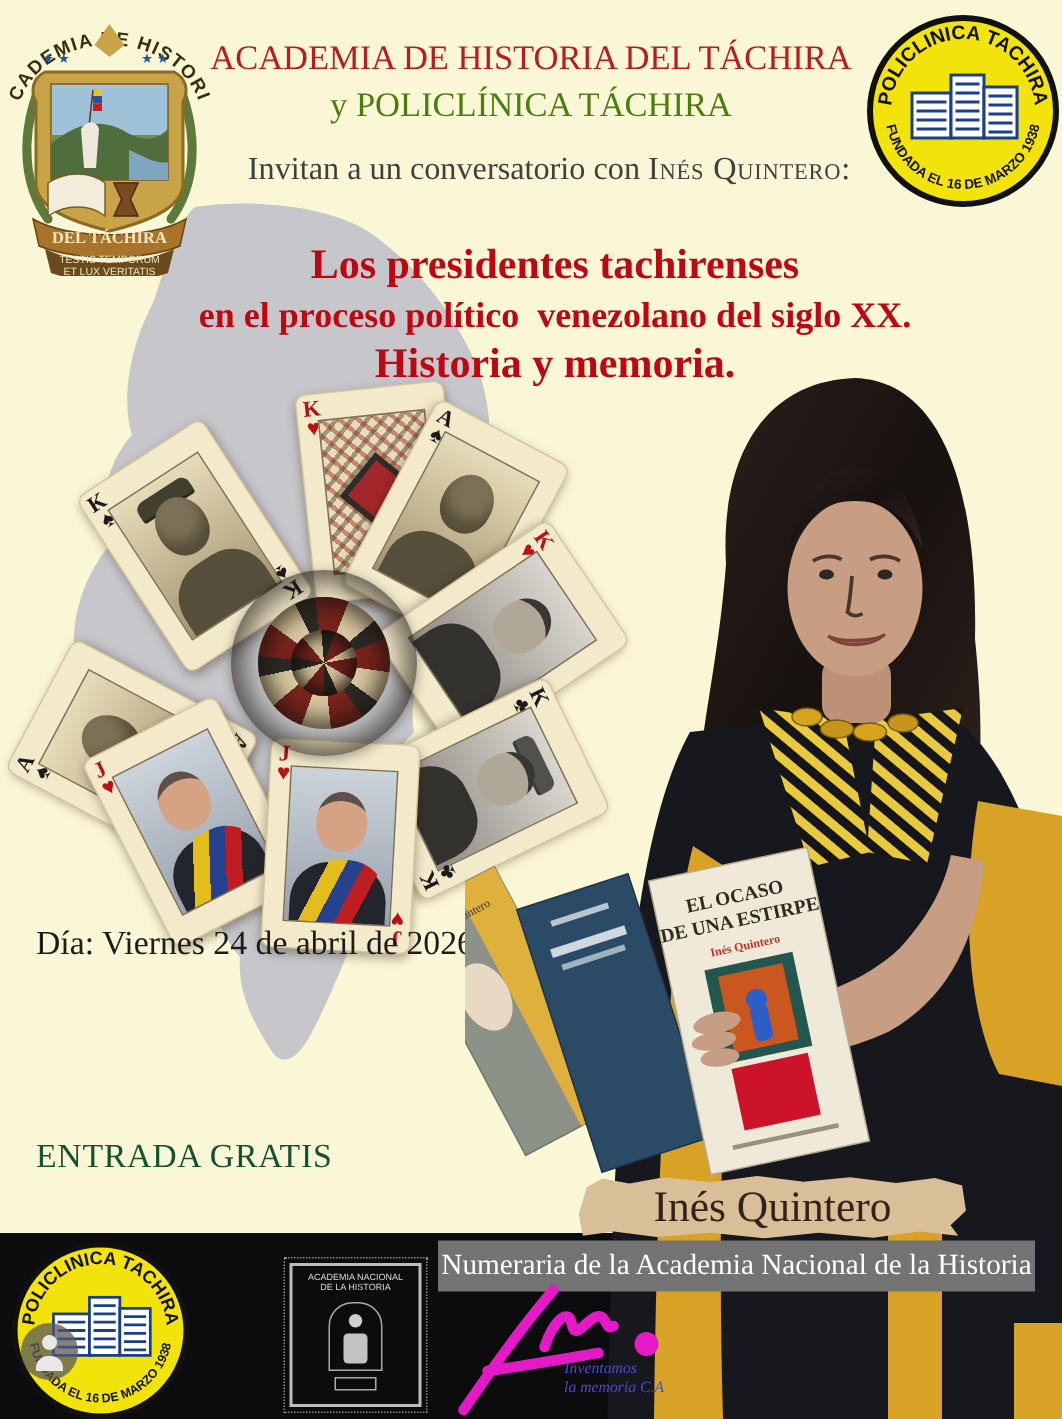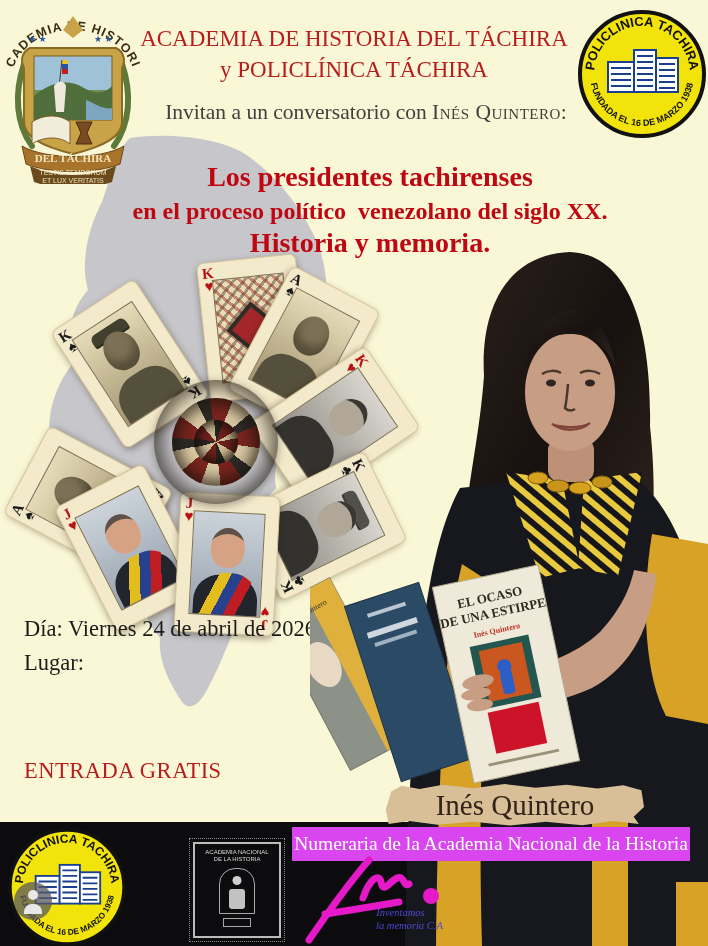--- a/index.html
+++ b/index.html
@@ -5,21 +5,21 @@
   html,body{margin:0;padding:0;background:#555;}
   .poster{position:relative;width:708px;height:946px;margin:0 auto;background:#faf7d6;
     overflow:hidden;font-family:"Liberation Serif",serif;}
   .abs{position:absolute;}
 
   
   .map{left:40px;top:132px;width:300px;height:585px;z-index:1;}
 
   
   .hdr1{left:0;top:26px;width:708px;text-align:center;font-size:23px;color:#b91c1c;z-index:2;}
-  .hdr2{left:0;top:57px;width:708px;text-align:center;font-size:23px;color:#b91c1c;z-index:2;}
+  .hdr2{left:0;top:57px;width:708px;text-align:center;font-size:23px;color:#4d7c0f;z-index:2;}
   .invite{left:12px;top:100px;width:708px;text-align:center;font-size:21.5px;color:#404040;z-index:2;}
   .invite .sc{font-variant:small-caps;letter-spacing:.5px;}
 
   
   .red1{left:0;top:161px;width:740px;text-align:center;font-size:28px;font-weight:bold;color:#bf0712;z-index:2;}
   .red2{left:0;top:198px;width:740px;text-align:center;font-size:24px;font-weight:bold;color:#bf0712;z-index:2;white-space:pre-wrap;}
   .red3{left:0;top:227px;width:740px;text-align:center;font-size:28px;font-weight:bold;color:#bf0712;z-index:2;}
 
   
   .collage{left:26px;top:252px;width:366px;height:372px;z-index:3;}
@@ -69,25 +69,25 @@
     box-shadow:inset 0 0 18px 8px rgba(25,18,10,.65),0 2px 8px rgba(0,0,0,.35);}
   .swirl::after{content:"";position:absolute;inset:18px;border-radius:50%;
     background:repeating-conic-gradient(from 200deg,#7a241e 0 30deg,#d9c8a2 30deg 58deg,#2c2a26 58deg 76deg);
     box-shadow:inset 0 0 14px 6px rgba(25,18,10,.7);}
   .swirl::before{content:"";position:absolute;inset:40px;border-radius:50%;z-index:2;
     background:repeating-conic-gradient(from 80deg,#6d201c 0 40deg,#cfbd96 40deg 75deg,#262420 75deg 100deg);
     box-shadow:inset 0 0 10px 4px rgba(20,14,8,.8);}
 
   
   .details{left:24px;top:612px;width:330px;font-size:22.5px;line-height:34px;color:#1c1c1a;z-index:4;}
-  .gratis{left:24px;top:758px;font-size:22.5px;color:#b91c1c;letter-spacing:.5px;z-index:4;}
+  .gratis{left:24px;top:758px;font-size:22.5px;color:#14532d;letter-spacing:.5px;z-index:4;}
 
   
   .band{left:0;top:822px;width:708px;height:124px;background:#0c0c0e;z-index:5;}
-  .credential{left:292px;top:827px;width:398px;height:34px;background:#d946ef;color:#fff;z-index:8;
+  .credential{left:292px;top:827px;width:398px;height:34px;background:#737373;color:#fff;z-index:8;
     font-size:19.5px;text-align:center;line-height:33px;}
   .nameplate{left:386px;top:784px;width:258px;height:42px;z-index:9;background:#d8bf97;
     clip-path:polygon(2% 18%,6% 4%,13% 12%,22% 2%,34% 10%,46% 0%,58% 9%,70% 2%,82% 11%,92% 3%,99% 15%,100% 55%,96% 78%,98% 95%,88% 88%,76% 98%,62% 90%,48% 99%,34% 90%,20% 97%,9% 88%,1% 95%,0 60%);
     box-shadow:0 2px 4px rgba(0,0,0,.4);
     font-size:29px;color:#33231a;text-align:center;line-height:42px;}
 
   
   .woman{left:310px;top:246px;width:398px;height:700px;z-index:6;}
 
   
@@ -312,21 +312,20 @@
           <span>J</span>
           <span>♥</span>
         </div>
     </div>
 
     <div class="swirl"></div>
   </div>
 
   <div class="abs details">
     <div><span>Día:</span> <span>Viernes 24 de abril de 2026</span></div>
-    <div>Lugar:</div>
   </div>
   <div class="abs gratis">ENTRADA GRATIS</div>
 
   <div class="abs band"></div>
 
   <svg class="abs woman" viewBox="0 0 398 700">
     <defs>
       <pattern id="wstripe" width="12" height="12" patternUnits="userSpaceOnUse" patternTransform="rotate(40)">
         <rect width="12" height="12" fill="#15151a"></rect>
           <rect width="12" height="6" fill="#e9c93e"></rect>

